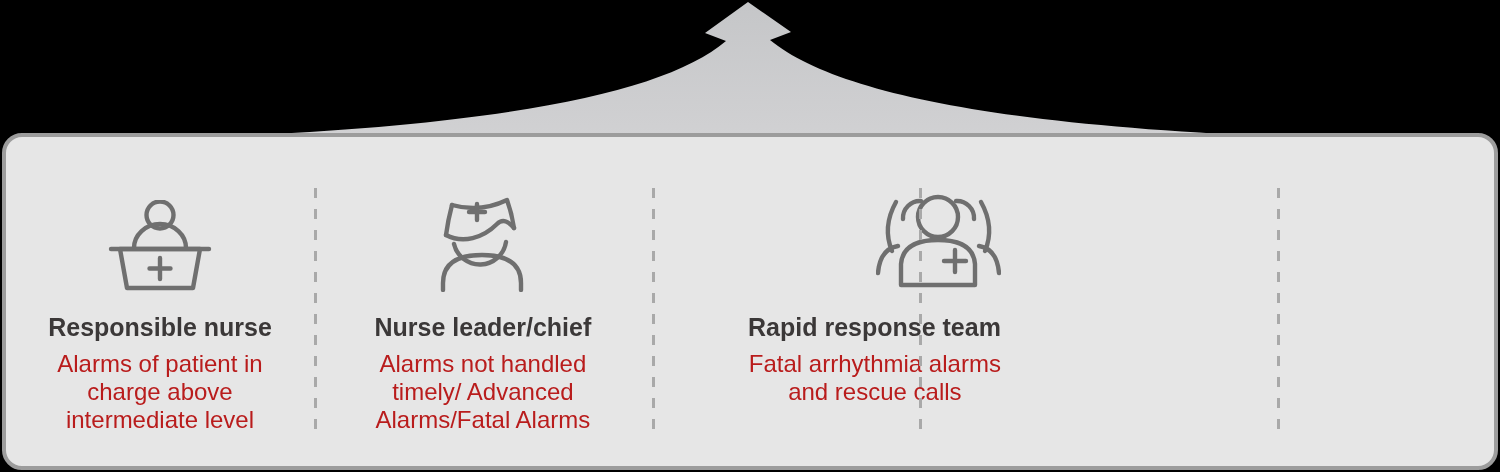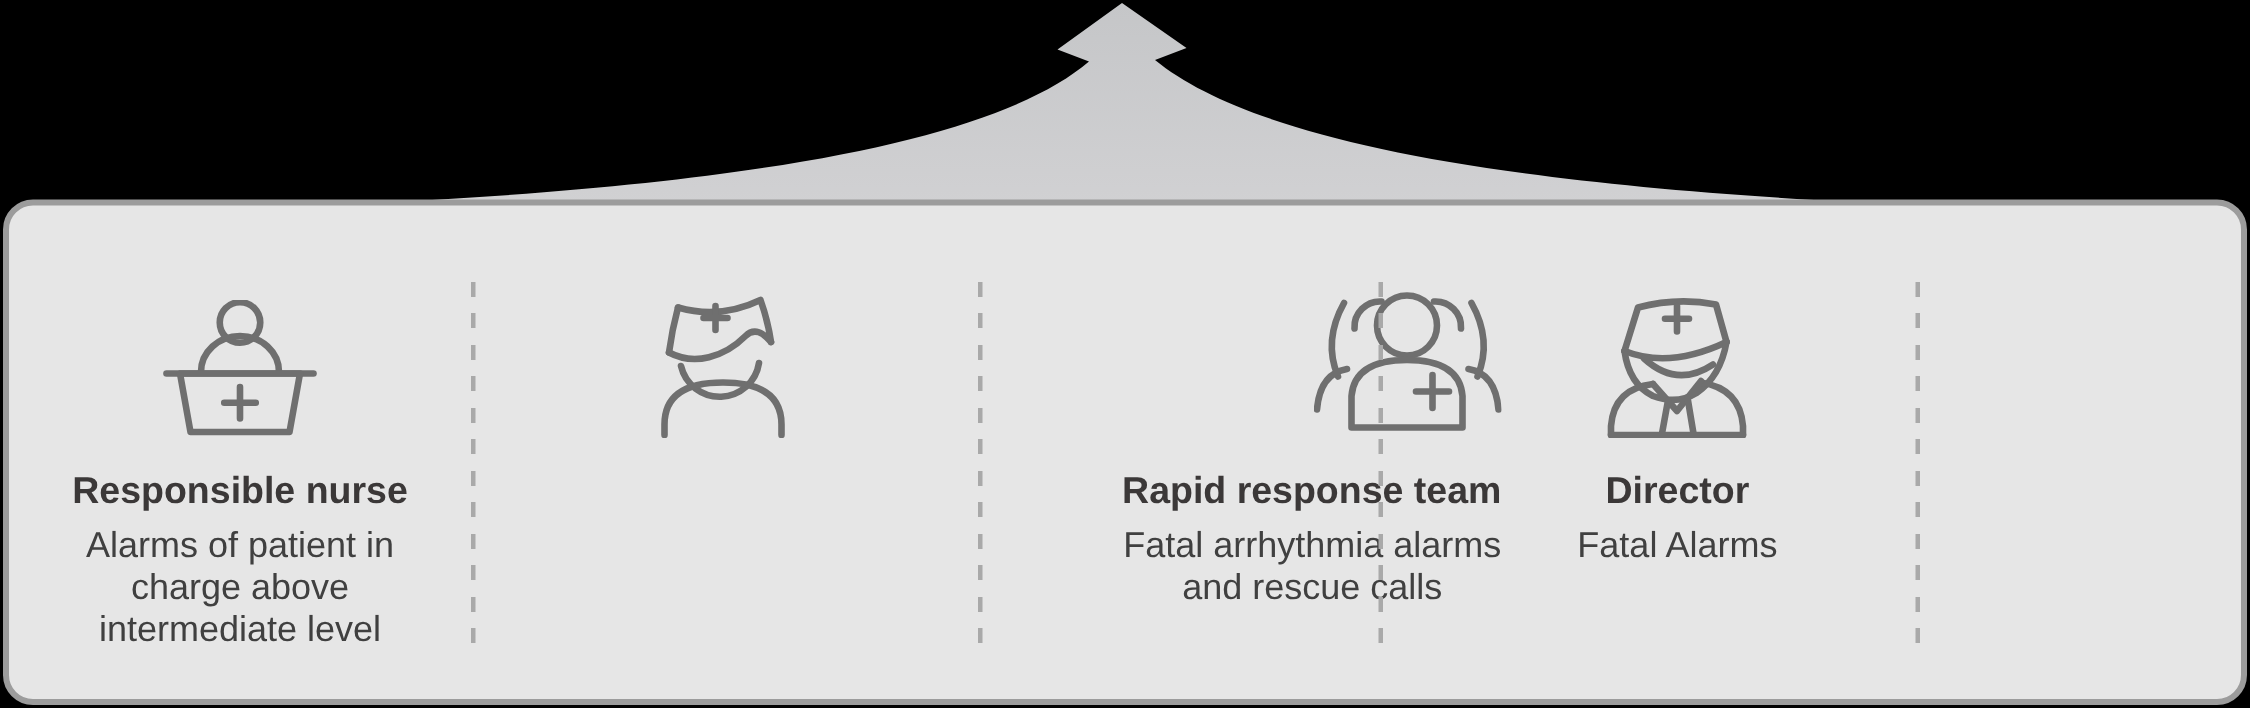--- a/index.html
+++ b/index.html
@@ -33,21 +33,21 @@
   .iconwrap{
     margin-top:58px;height:97px;display:flex;align-items:flex-end;justify-content:center;
   }
   .iconwrap svg{display:block;}
   .icon-stroke{stroke:#6f6f6f;fill:none;stroke-width:4.4;stroke-linecap:round;stroke-linejoin:round;}
   .title{
     margin-top:21px;font-size:25px;font-weight:700;color:#3b3838;
     text-align:center;line-height:1.12;letter-spacing:0;
   }
   .desc{
-    margin-top:9px;font-size:24px;font-weight:400;color:#404040;
+    margin-top:9px;font-size:24px;font-weight:400;color:#b91c1c;
     text-align:center;line-height:1.16;white-space:pre-line;
   }
 </style>
 </head>
 <body>
 
 <div id="stage">
 
   <svg id="swoosh" width="1500" height="138" viewBox="0 0 1500 138">
     <defs>
@@ -97,20 +97,24 @@
           <g class="icon-stroke">
             <path d="M17,13 Q45,21 72,8 Q77,22 79,36"></path>
             <path d="M17,13 Q13,28 11,43"></path>
             <path d="M11,43 C28,52 48,46 62,32 C68,26 74,30 79,36"></path>
             <path d="M42,12 V28 M34,20 H50"></path>
             <path d="M19,52 A26.5,26.5 0 0 0 71,50"></path>
             <path d="M8,98 V91 Q8,63 47,63 Q86,63 86,91 V98"></path>
           </g>
         </svg>
       </div>
+      <div class="title">Nurse leader/chief</div>
+      <div class="desc">Alarms not handled
+timely/ Advanced
+Alarms/Fatal Alarms</div>
     </div>
 
 
     <div class="section s4">
       <div class="iconwrap">
         <svg width="125" height="100" viewBox="0 0 125 100">
           <g class="icon-stroke">
             <circle cx="62" cy="25" r="20"></circle>
             <path d="M25,93 V72 Q27,48 62,48 Q97,48 99,72 V93 Z"></path>
             <path d="M79,58 V80 M68,69 H90"></path>
@@ -121,35 +125,15 @@
             <path d="M105,10 Q119,35 109,59"></path>
             <path d="M123,81 Q121,57 103,54"></path>
           </g>
         </svg>
       </div>
       <div class="title">Rapid response team</div>
       <div class="desc">Fatal arrhythmia alarms
 and rescue calls</div>
     </div>
 
-    <div class="section s5">
-      <div class="iconwrap">
-        <svg width="100" height="98" viewBox="0 0 100 98">
-          <g class="icon-stroke">
-            <path d="M15,40 L24,11 Q50,4 76,9 L83,34"></path>
-            <path d="M50,10 V27 M42,18.5 H58"></path>
-            <path d="M15,40 Q45,52 83,34"></path>
-            <path d="M15,40 Q18,62 34,70 Q50,76 63,68 Q79,57 83,34"></path>
-            <path d="M28,45 Q50,65 74,49"></path>
-            <path d="M6,96 V90 Q8,65 34,62"></path>
-            <path d="M66,61 Q92,65 94,90 V96"></path>
-            <path d="M34,62 L50,80 L66,60"></path>
-            <path d="M44,73 L40,95 M57,71 L61,95"></path>
-            <path d="M6,96 H94"></path>
-          </g>
-        </svg>
-      </div>
-      <div class="title">Director</div>
-      <div class="desc">Fatal Alarms</div>
-    </div>
 
   </div>
 </div>
 
 </body></html>

